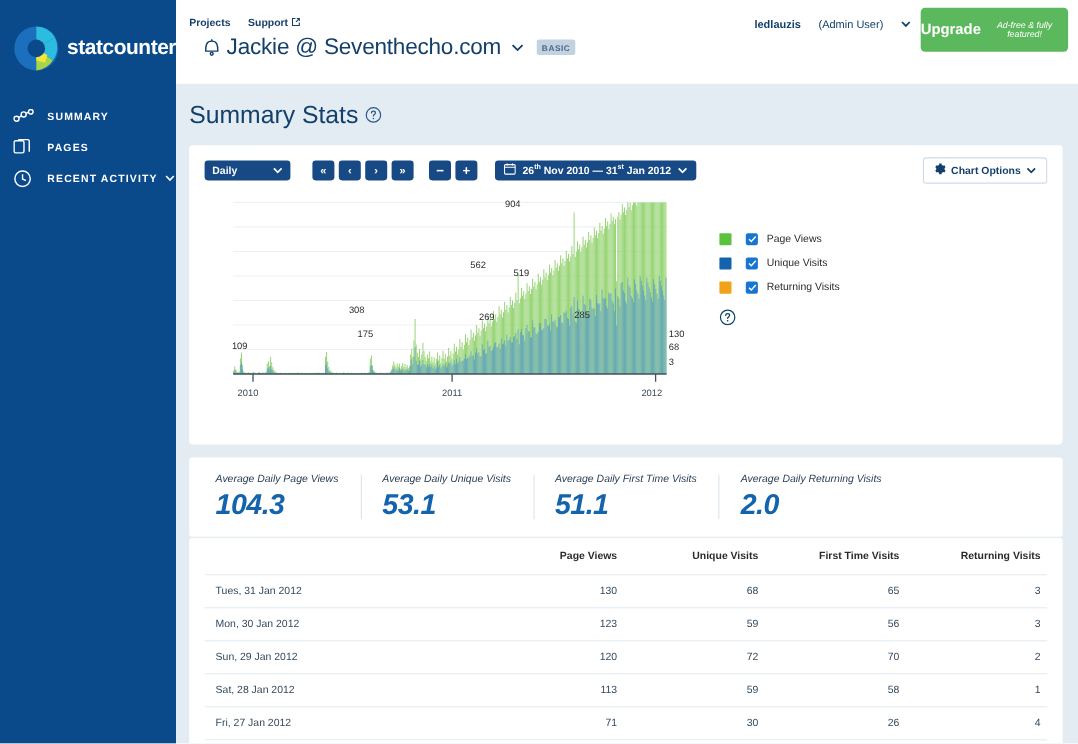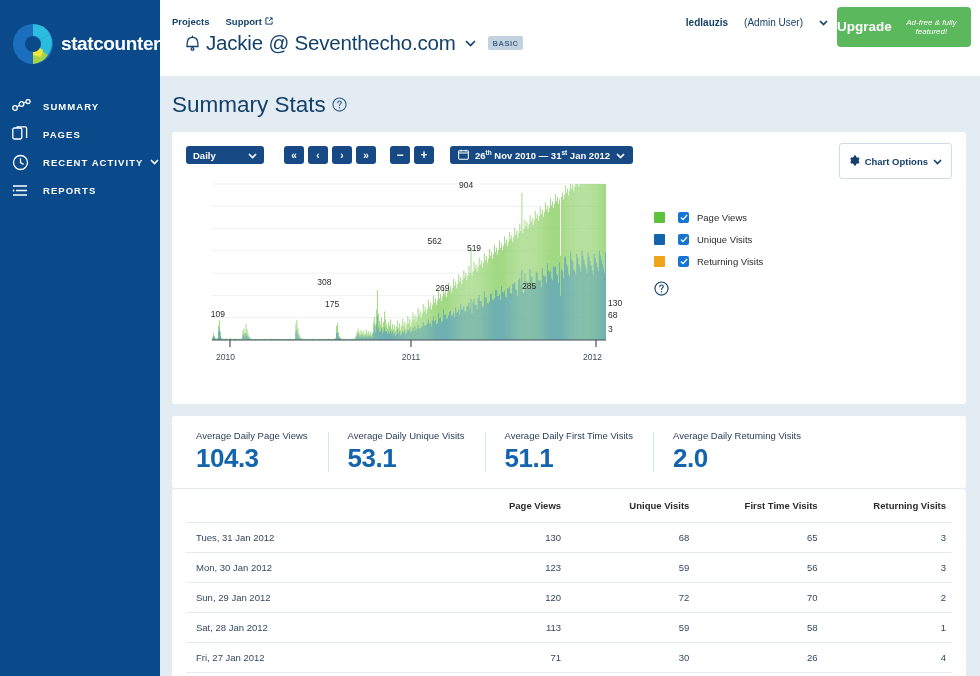--- a/index.html
+++ b/index.html
@@ -94,39 +94,39 @@
   .navgrp { display: flex; gap: 4px; margin-left: 20px; }
   .navgrp .btn-navy { width: 20px; font-size: 10px; }
   .pmgrp { display: flex; gap: 4px; margin-left: 14px; }
   .pmgrp .btn-navy { width: 20px; font-size: 12px; }
   .daterange { margin-left: 16px; padding: 0 8px; gap: 6px; }
   .daterange .dt { font-size: 9.5px; }
   .dt sup { font-size: 6.5px; vertical-align: super; }
   .chart-options {
     position: absolute; right: 0; top: -1px;
     background: #fff; border: 1px solid #cfdbe6; border-radius: 3px;
-    height: 36px; padding: 0 9px; display: inline-flex; align-items: center; gap: 5px;
+    height: 24px; padding: 0 9px; display: inline-flex; align-items: center; gap: 5px;
     font-size: 9.5px; font-weight: bold; color: #13406b; cursor: pointer;
   }
 
   .plotwrap { position: relative; margin-top: 12px; height: 200px; }
   .plot { position: absolute; left: 8px; top: 0; width: 440px; height: 190px; }
   .legend { position: absolute; left: 468px; top: 28px; }
   .leg-row { display: flex; align-items: center; height: 22px; cursor: pointer; }
   .swatch { width: 11px; height: 11px; border-radius: 1px; }
   .cbx {
     width: 11px; height: 11px; margin-left: 13px; border-radius: 2px;
     background: #1675d1; display: flex; align-items: center; justify-content: center;
   }
   .leg-lbl { font-size: 9.5px; color: #2b2b2b; margin-left: 8px; }
   .helpq { margin-top: 9px; cursor: pointer; }
 
   
   .stats-card { margin-top: 12px; height: 72px; display: flex; align-items: center; padding: 0 4px; }
-  .stat { padding: 0 20px; flex: 0 0 auto; position: relative; }
+  .stat { padding: 0 20px; flex: 0 0 auto; position: relative; font-style: italic; }
   .stat + .stat::before {
     content: ""; position: absolute; left: 0; top: 2px; bottom: 2px;
     width: 1px; background: #dce5ec;
   }
   .stat-lbl { font-size: 9.5px; color: #2b3f55; white-space: nowrap; }
   .stat-val { font-size: 26px; font-weight: bold; color: #1464ad; margin-top: 2px; letter-spacing: -0.5px; }
 
   
   .table-card { margin-top: 1px; padding: 0 14px; }
   table { width: 100%; border-collapse: collapse; }
@@ -194,29 +194,20 @@
           </svg>
         </span>
         <span class="nav-label">RECENT ACTIVITY</span>
         <span class="nav-caret">
           <svg width="9" height="6" viewBox="0 0 9 6" fill="none" stroke="#fff" stroke-width="1.5">
               <path d="M1 1 L4.5 4.6 L8 1"></path>
             </svg>
         </span>
       </div>
 
-      <div class="nav-item">
-        <span class="nav-icon">
-          <svg width="17" height="13" viewBox="0 0 17 13" stroke="#fff" stroke-width="1.4" fill="none">
-            <path d="M1 2 H15 M4 6.5 H15 M1 11 H15"></path>
-              <circle cx="1.6" cy="6.5" r="0.9" fill="#fff" stroke="none"></circle>
-          </svg>
-        </span>
-        <span class="nav-label">REPORTS</span>
-      </div>
     </nav>
   </aside>
 
   <div class="main">
 
     <div class="topbar">
       <div class="toplinks">
         <a class="toplink">
           <span>Projects</span>
         </a>

